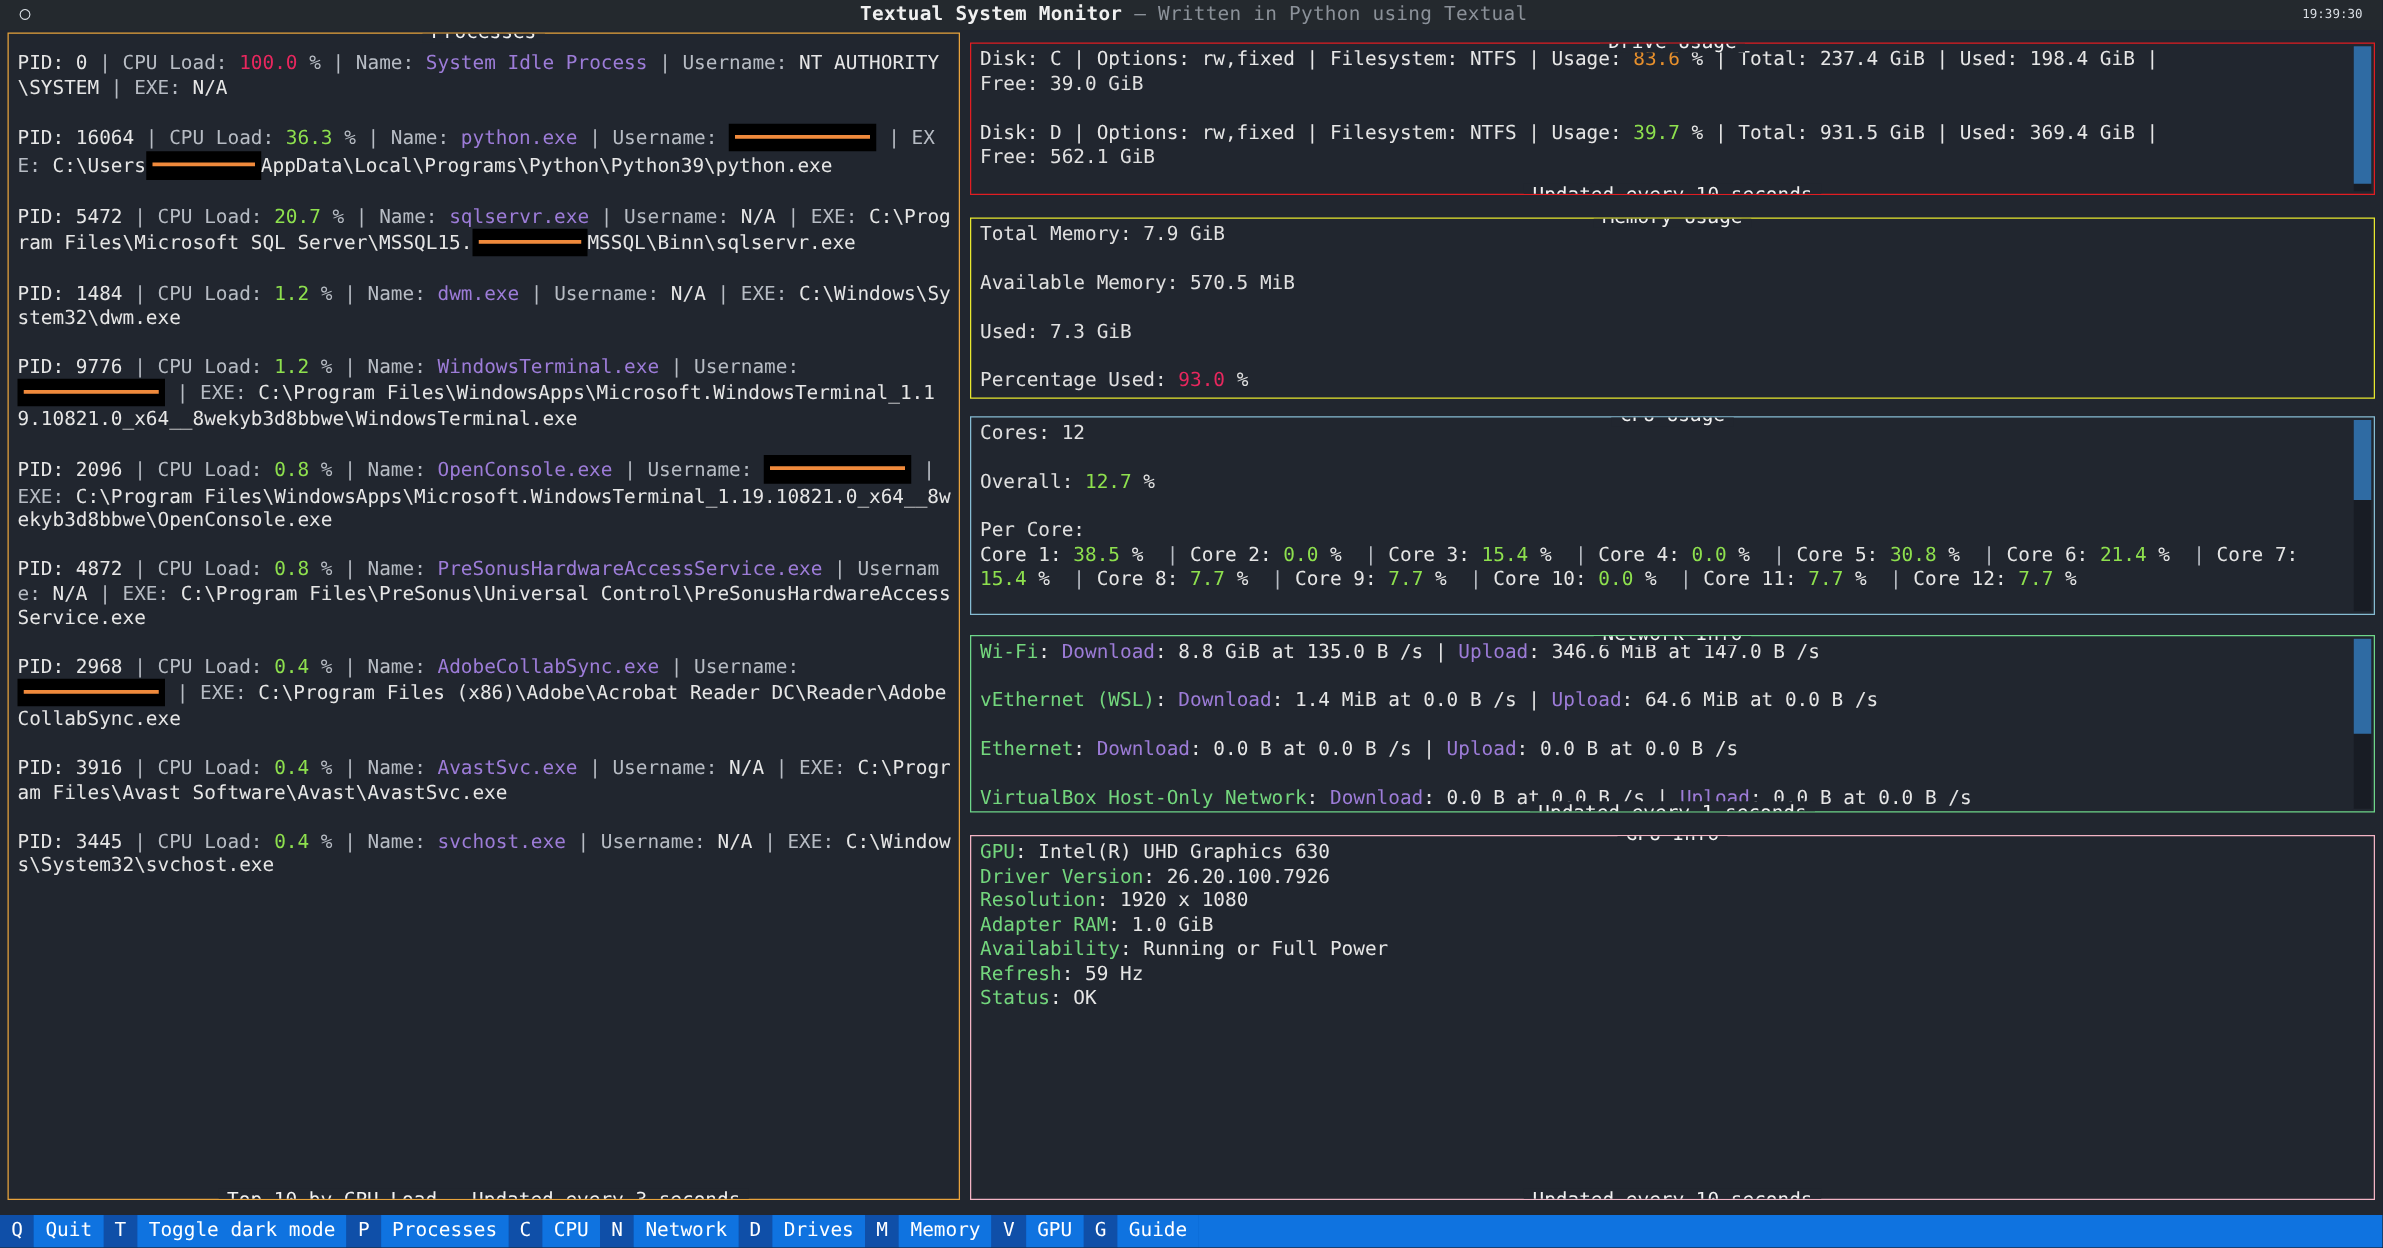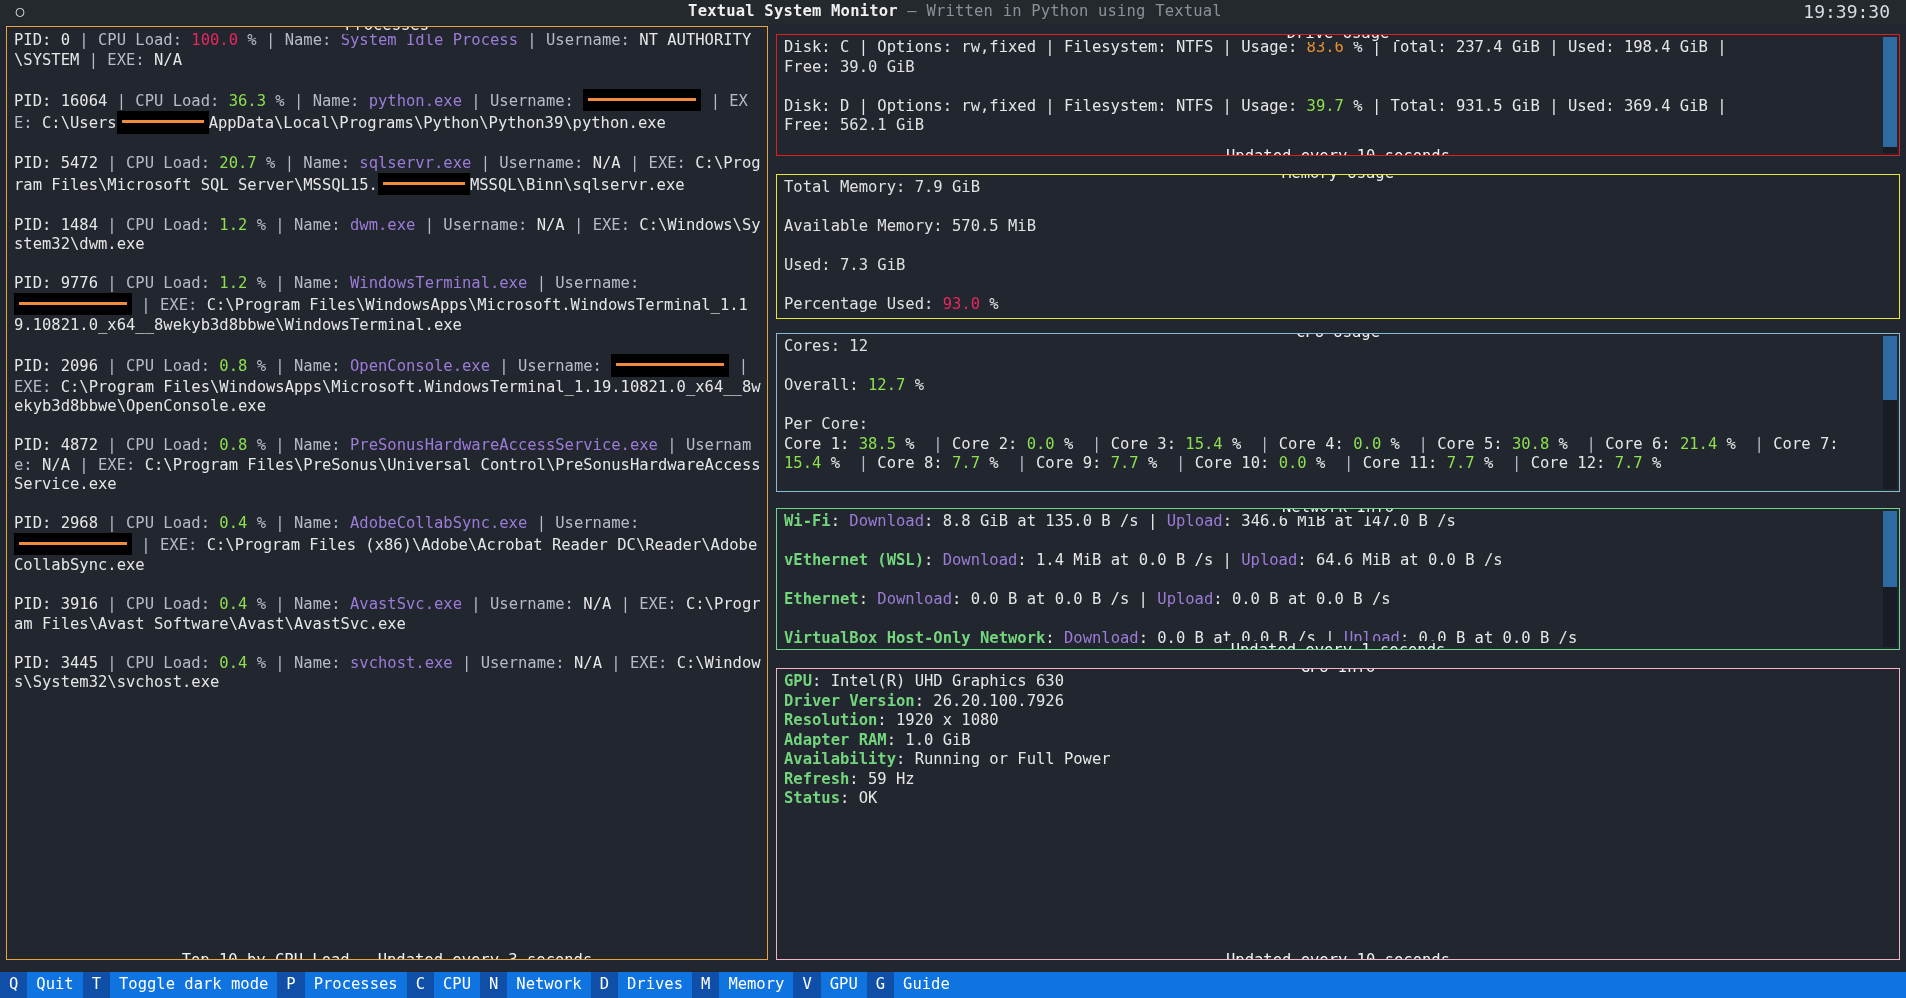--- a/index.html
+++ b/index.html
@@ -51,21 +51,21 @@
     color: #f0f0f0;
     font-weight: bold;
   }
   .header-sub {
     color: #8b9199;
     font-weight: normal;
   }
   .header-clock {
     margin-left: auto;
     padding-right: 16px;
-    font-size: 18px;
+    font-size: 10px;
     color: #d8dde3;
     z-index: 2;
   }
 
   
   .body {
     flex: 1;
     display: flex;
     padding: 0;
     min-height: 0;
@@ -138,29 +138,29 @@
   .p-orange { border-color: #e8a33d; }
   .p-red    { border-color: #e11d22; }
   .p-yellow { border-color: #e8e82e; }
   .p-blue   { border-color: #86bcd3; }
   .p-green  { border-color: #6ed68a; }
   .p-pink   { border-color: #f2b4c4; }
 
   
   .proc-list { }
   .proc-entry { margin-bottom: 19.5px; }
-  .proc-entry:first-child { margin-top: 1px; }
+  .proc-entry:first-child { margin-top: 11px; }
   .proc-line { white-space: pre-wrap; word-break: break-all; }
 
   .c-white  { color: #e6e6e6; }
   .c-purple { color: #9d7cd8; }
   .c-green  { color: #8ee04e; }
   .c-crimson{ color: #e8275e; }
   .c-orange { color: #e8902c; }
-  .c-grn2   { color: #73d67d; font-weight: bold; }
+  .c-grn2   { color: #73d67d; }
   .c-mag    { color: #9d7cd8; }
   .c-dim    { color: #b7bcc4; }
 
   .redact {
     display: inline-block;
     background: #000000;
     padding: 1px 5px 2px 5px;
     vertical-align: middle;
     position: relative;
     top: -1px;

